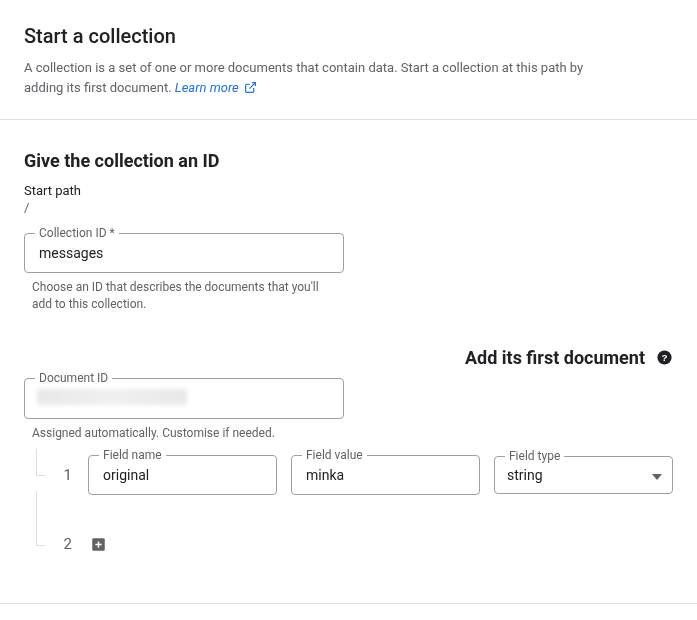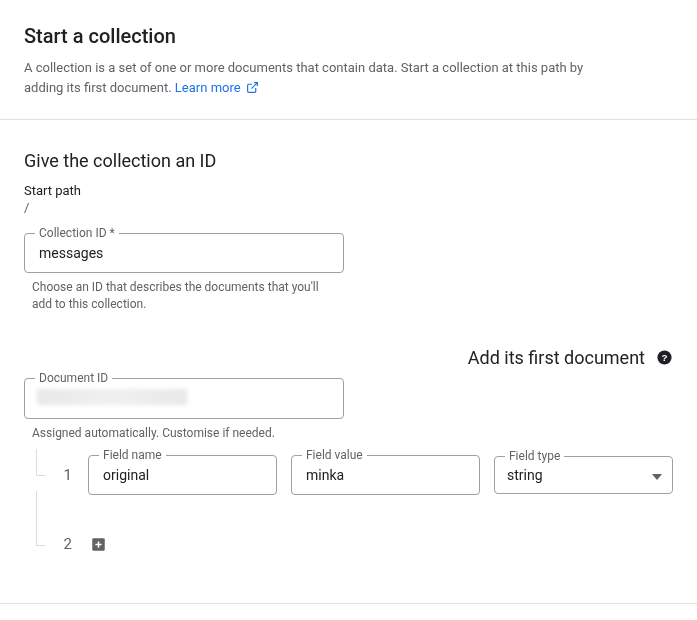--- a/index.html
+++ b/index.html
@@ -23,32 +23,33 @@
   }
   .dialog-desc {
     font-size: 13px;
     color: #5f6368;
     line-height: 1.5;
     max-width: 560px;
   }
   .dialog-desc a {
     color: #1a73e8;
     text-decoration: none;
+    font-style: italic;
   }
   .external-icon {
     display: inline-block;
     vertical-align: -2px;
     margin-left: 2px;
   }
   .section {
     padding: 20px 24px 0 24px;
   }
   .section h2 {
     font-size: 18px;
-    font-weight: 400;
+    font-weight: 700;
     margin: 10px 0 12px 0;
     color: #202124;
   }
   .label-small {
     font-size: 13px;
     color: #202124;
     margin-bottom: 2px;
   }
   .parent-path-val {
     font-size: 13px;

